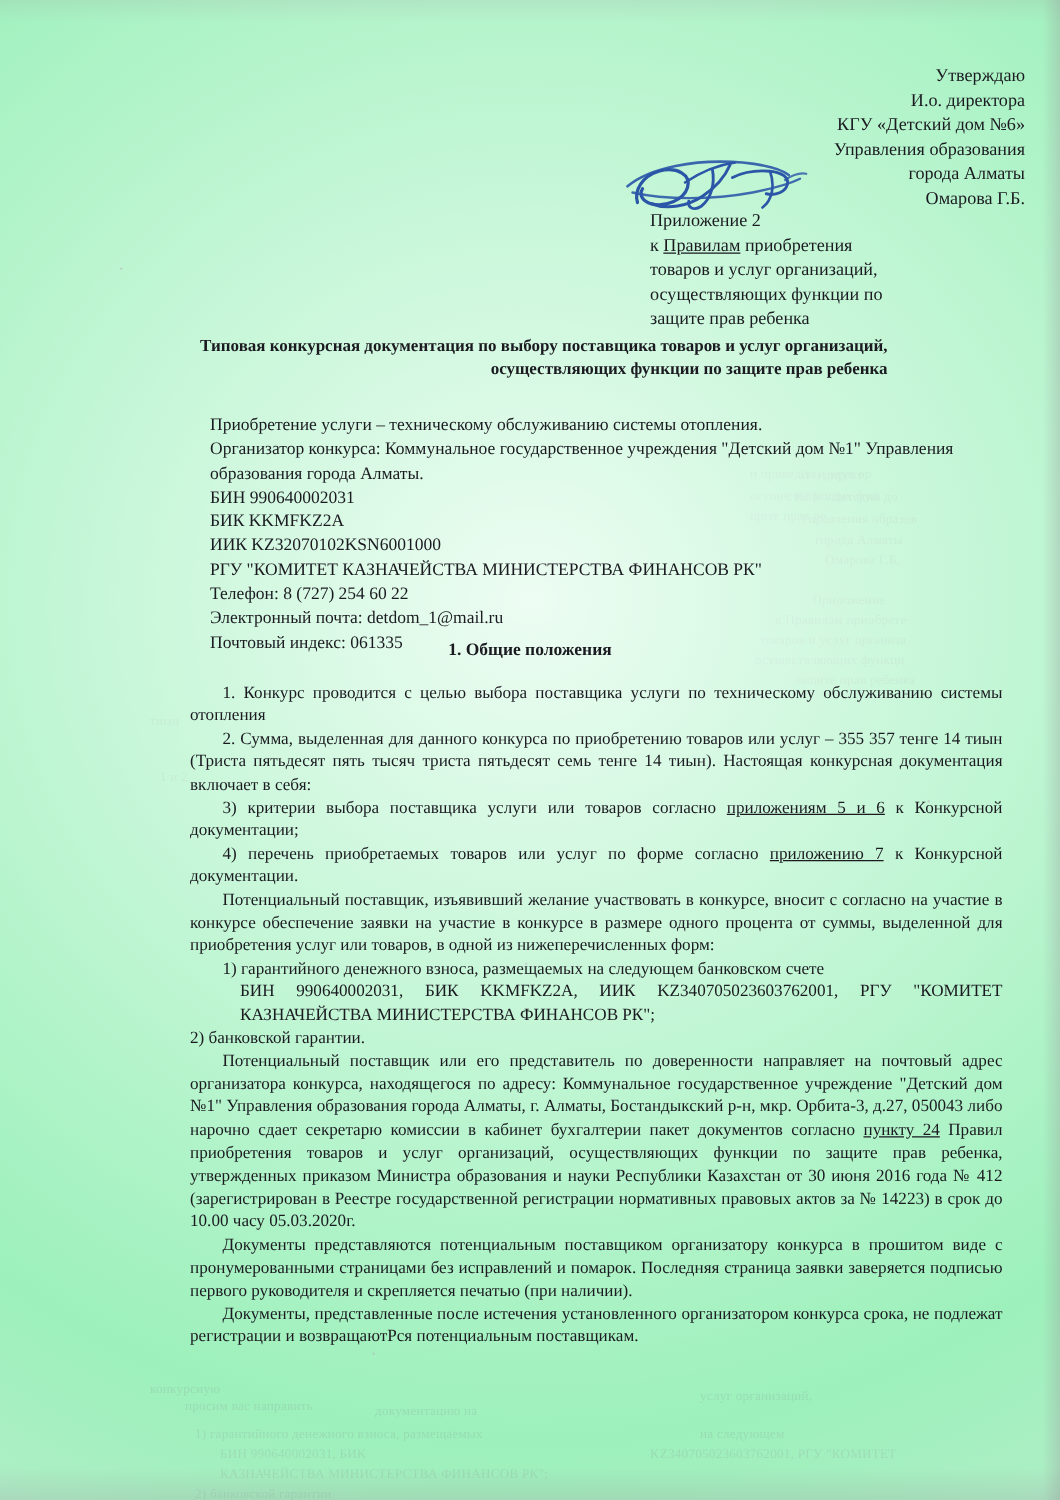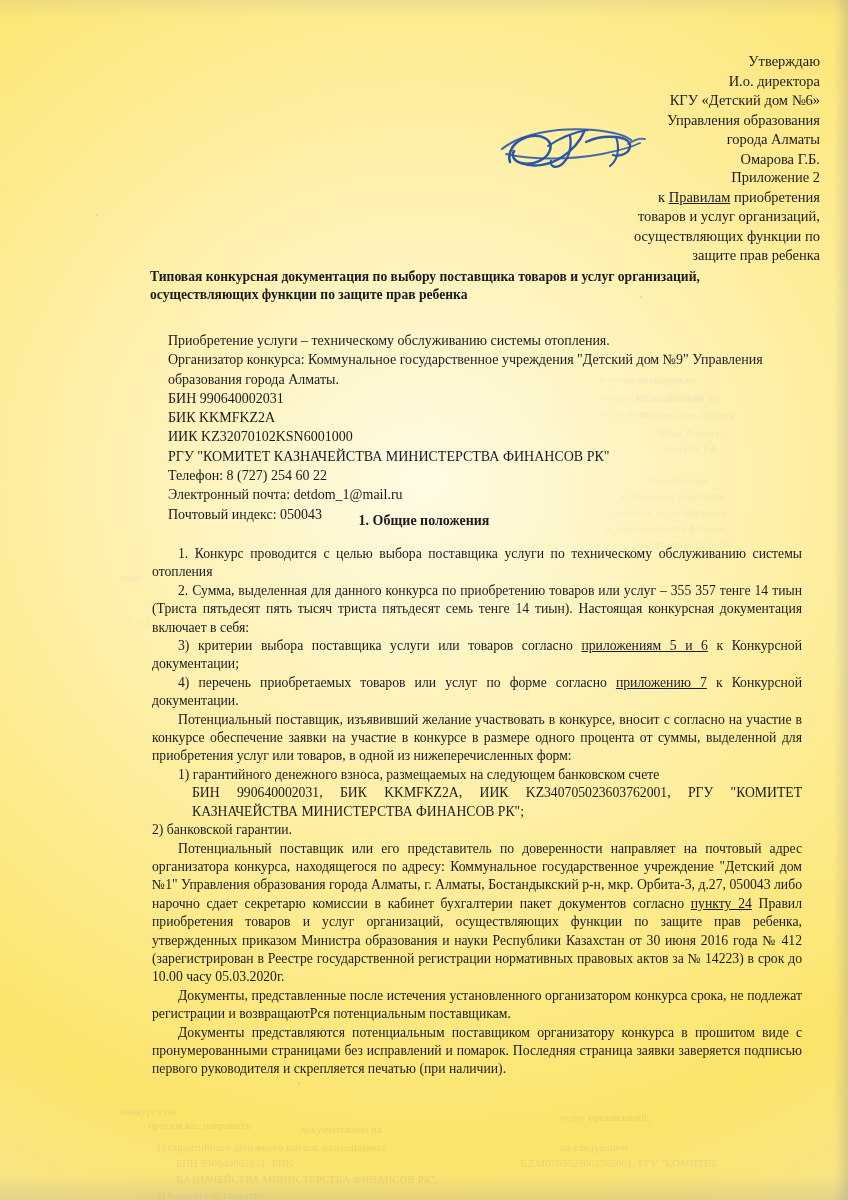--- a/index.html
+++ b/index.html
@@ -5,21 +5,21 @@
   html, body {
     margin: 0;
     padding: 0;
     background: #ffffff;
   }
   .page {
     position: relative;
     width: 848px;
     height: 1200px;
     margin: 0 auto;
-    background: #fde047;
+    background: #86efac;
     overflow: hidden;
     font-family: "Liberation Serif", "DejaVu Serif", serif;
     color: #1a1a20;
   }
   
   .paper-tone {
     position: absolute;
     inset: 0;
     background:
       radial-gradient(ellipse 120% 80% at 50% 40%, rgba(255,255,255,0.85) 0%, rgba(247,245,246,0.2) 70%, rgba(236,233,236,0.55) 100%);
@@ -81,21 +81,20 @@
     font-size: 14.5px;
     line-height: 19.5px;
   }
   .header-block .ln { display: block; }
 
   .appendix-block {
     position: absolute;
     top: 168px;
     right: 28px;
     width: 300px;
-    text-align: right;
     font-size: 14.5px;
     line-height: 19.5px;
   }
   .appendix-block .ln { display: block; }
   .u { text-decoration: underline; }
 
   
   .signature {
     position: absolute;
     left: 498px;
@@ -103,21 +102,21 @@
     width: 185px;
     height: 60px;
     pointer-events: none;
   }
 
   .doc-title {
     position: absolute;
     top: 268px;
     left: 150px;
     width: 560px;
-    text-align: left;
+    text-align: right;
     font-size: 13.6px;
     line-height: 18px;
     font-weight: bold;
   }
 
   .org-block {
     position: absolute;
     top: 331px;
     left: 168px;
     right: 38px;
@@ -253,28 +252,28 @@
       <span class="ln">защите прав ребенка</span>
     </div>
 
     <div class="doc-title">
       <span>Типовая конкурсная документация по выбору поставщика товаров и услуг организаций,</span>
       <span>осуществляющих функции по защите прав ребенка</span>
     </div>
 
     <div class="org-block">
       <span class="ln">Приобретение услуги – техническому обслуживанию системы отопления.</span>
-      <span class="org-line-wrap">Организатор конкурса: Коммунальное государственное учреждения "Детский дом №9"    Управления образования города Алматы.</span>
+      <span class="org-line-wrap">Организатор конкурса: Коммунальное государственное учреждения "Детский дом №1"    Управления образования города Алматы.</span>
       <span class="ln">БИН 990640002031</span>
       <span class="ln">БИК KKMFKZ2A</span>
       <span class="ln">ИИК  KZ32070102KSN6001000</span>
       <span class="ln">РГУ "КОМИТЕТ КАЗНАЧЕЙСТВА МИНИСТЕРСТВА ФИНАНСОВ РК"</span>
       <span class="ln">Телефон: 8 (727) 254 60 22</span>
       <span class="ln">Электронный почта: detdom_1@mail.ru</span>
-      <span class="ln">Почтовый индекс: 050043</span>
+      <span class="ln">Почтовый индекс: 061335</span>
     </div>
 
     <div class="section-title">1. Общие положения</div>
 
     <div class="body">
       <p class="p">1. Конкурс проводится с целью выбора поставщика услуги по техническому обслуживанию системы отопления</p>
       <p class="p">2. Сумма, выделенная для данного конкурса по приобретению товаров или услуг – 355 357 тенге 14 тиын    (Триста пятьдесят пять тысяч триста пятьдесят семь тенге 14 тиын). Настоящая конкурсная документация включает в себя:</p>
 
 
 
@@ -283,22 +282,22 @@
       <p class="p"><span>4) перечень приобретаемых товаров или услуг по форме согласно </span><span class="u">приложению 7</span><span> к Конкурсной документации.</span></p>
 
       <p class="p">Потенциальный поставщик, изъявивший желание участвовать в конкурсе, вносит с согласно на участие в конкурсе обеспечение заявки на участие в конкурсе в размере одного процента от суммы, выделенной для приобретения услуг или товаров, в одной из нижеперечисленных форм:</p>
 
       <p class="p">1)  гарантийного денежного взноса, размещаемых на следующем банковском счете</p>
       <p class="p deep">БИН  990640002031,  БИК  KKMFKZ2A,  ИИК    KZ340705023603762001,  РГУ  "КОМИТЕТ КАЗНАЧЕЙСТВА МИНИСТЕРСТВА ФИНАНСОВ РК";</p>
       <p class="p noind">2) банковской гарантии.</p>
 
       <p class="p"><span>Потенциальный поставщик или его представитель по доверенности направляет на почтовый адрес организатора конкурса, находящегося по адресу: Коммунальное государственное учреждение "Детский дом №1" Управления образования города Алматы, г. Алматы, Бостандыкский р-н, мкр. Орбита-3, д.27, 050043 либо нарочно сдает секретарю комиссии в кабинет бухгалтерии пакет документов согласно </span><span class="u">пункту 24</span><span> Правил приобретения товаров и услуг организаций, осуществляющих функции по защите прав ребенка, утвержденных приказом Министра образования и науки Республики Казахстан от 30 июня 2016 года № 412 (зарегистрирован в Реестре государственной регистрации нормативных правовых актов за № 14223) в срок до 10.00 часу 05.03.2020г.</span></p>
 
+      <p class="p">Документы представляются потенциальным поставщиком организатору конкурса в прошитом виде с пронумерованными страницами без исправлений и помарок. Последняя страница заявки заверяется подписью первого руководителя и скрепляется печатью (при наличии).</p>
       <p class="p">Документы, представленные после истечения установленного организатором конкурса срока, не подлежат регистрации и возвращаютРся потенциальным поставщикам.</p>
-      <p class="p">Документы представляются потенциальным поставщиком организатору конкурса в прошитом виде с пронумерованными страницами без исправлений и помарок. Последняя страница заявки заверяется подписью первого руководителя и скрепляется печатью (при наличии).</p>
     </div>
 
   </div>
 
   <div class="speckle" style="left:96px; top:214px; width:2px; height:2px;"></div>
   <div class="speckle" style="left:742px; top:640px; width:2px; height:2px;"></div>
   <div class="speckle" style="left:420px; top:770px; width:2px; height:2px;"></div>
   <div class="speckle" style="left:298px; top:1082px; width:2px; height:2px;"></div>
   <div class="speckle" style="left:640px; top:296px; width:2px; height:2px;"></div>
 

